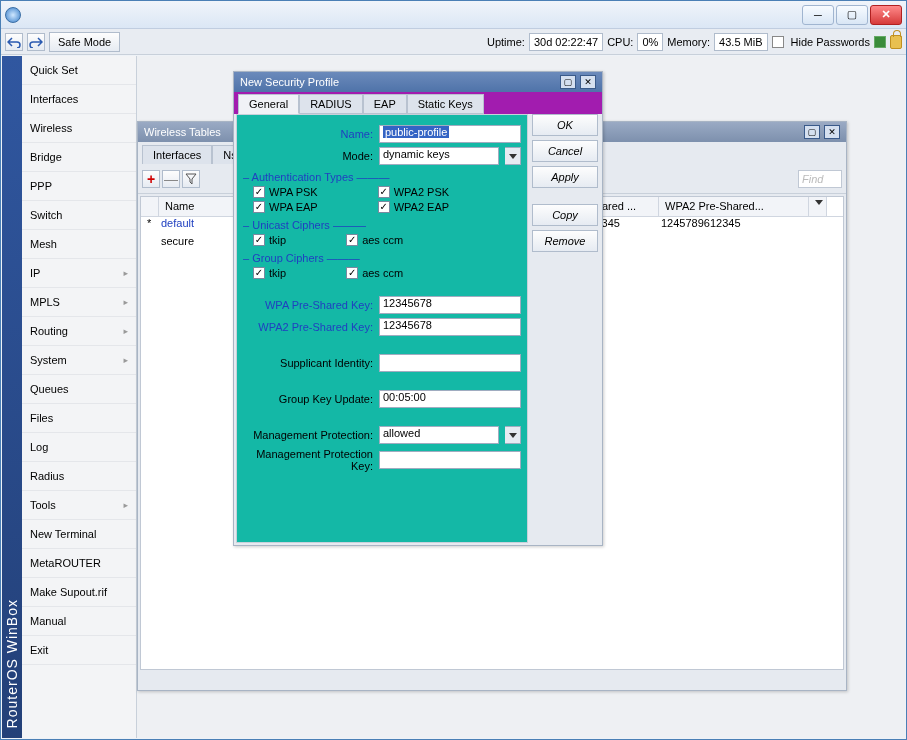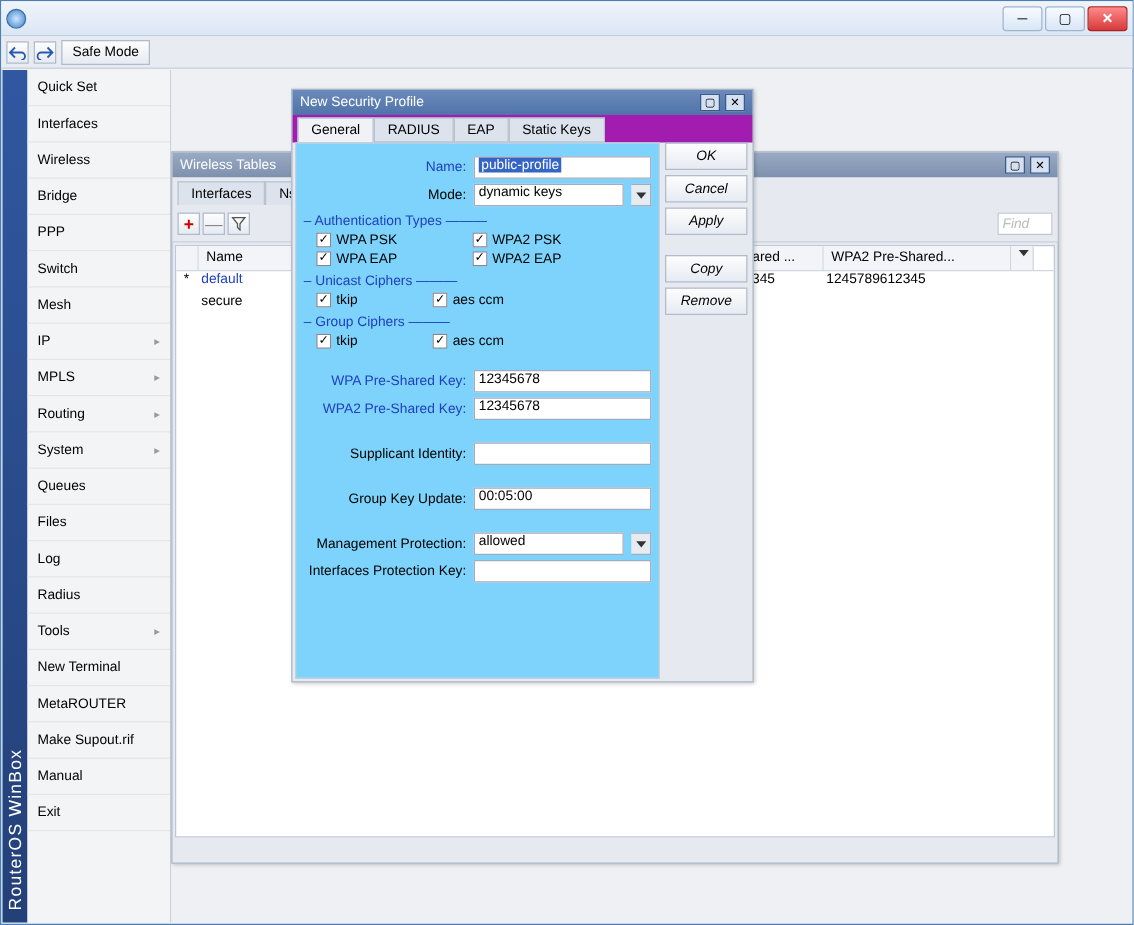--- a/index.html
+++ b/index.html
@@ -45,21 +45,21 @@
 .wt-headrow { height:20px; border-bottom:1px solid #d0d6e0; display:flex;}
 .wt-headcell { border-right:1px solid #d0d6e0; padding:3px 6px; background:#f2f4f8; overflow:hidden; white-space:nowrap;}
 .wt-row { height:18px; display:flex; padding-left:4px;}
 .wt-footer { position:absolute; bottom:2px; left:2px; right:2px; height:18px; background:#e6eaf0; border-top:1px solid #c8d0da; padding:2px 4px;}
 .wt-row span { padding:0 2px;}
 
 .sp-win { left:96px; top:15px; width:370px; height:475px; z-index:10;}
 .sp-tabs { height:22px; display:flex; align-items:flex-end; padding-left:4px; background:#a21caf;}
 .sp-tab { padding:3px 10px; border:1px solid #b8c2d0; background:#dde3ec; border-bottom:1px solid #b8c2d0;}
 .sp-tab.active { background:#f0f2f6; border-bottom:1px solid #f0f2f6;}
-.sp-body { position:absolute; top:42px; left:2px; right:74px; bottom:2px; background:#7dd3fc; border:1px solid #c8d0da; padding:6px;}
+.sp-body { position:absolute; top:42px; left:2px; right:74px; bottom:2px; background:#14b8a6; border:1px solid #c8d0da; padding:6px;}
 .sp-btns { position:absolute; top:42px; right:4px; width:66px; display:flex; flex-direction:column; gap:4px;}
 .sp-btn { height:22px; border:1px solid #b0bccc; background:linear-gradient(#fdfdfd,#e6ebf2); display:flex; align-items:center; justify-content:center;font-style:italic;}
 
 .form-row { display:flex; align-items:center; margin:4px 0; gap:6px;}
 .form-lbl { width:130px; text-align:right; color:#000;}
 .form-lbl.blue { color:#2040c0;}
 .form-inp { flex:1; height:18px; border:1px solid #a0acc0; background:#fff; padding:0 3px;}
 .sel-hl { background:#3464c4; color:#fff; padding:0 2px;}
 .combo-btn { width:16px; height:18px; border:1px solid #a0acc0; border-left:none; background:#e6ebf2; display:flex; align-items:center; justify-content:center;}
 .fieldset-lbl { color:#2040c0; margin-top:6px;}
@@ -91,20 +91,32 @@
         <svg width="14" height="12" viewBox="0 0 14 12">
           <path d="M5 2 L1 6 L5 10 M1 6 H10 A3 3 0 0 1 10 12" fill="none" stroke="#2a5ab0" stroke-width="1.5"></path>
         </svg>
       </div>
     <div class="tb-btn tb-ico">
         <svg width="14" height="12" viewBox="0 0 14 12">
           <path d="M9 2 L13 6 L9 10 M13 6 H4 A3 3 0 0 0 4 12" fill="none" stroke="#2a5ab0" stroke-width="1.5"></path>
         </svg>
       </div>
     <div class="tb-btn">Safe Mode</div>
+    <div class="status-right">
+      <span>Uptime:</span>
+      <div class="sunken">30d 02:22:47</div>
+      <span>CPU:</span>
+      <div class="sunken">0%</div>
+      <span>Memory:</span>
+      <div class="sunken">43.5 MiB</div>
+      <span class="chk-small"></span>
+      <span>Hide Passwords</span>
+      <div class="indicator"></div>
+      <div class="lock-ico"></div>
+    </div>
   </div>
 
   <div class="main">
     <div class="side-rail">
         <span>RouterOS WinBox</span>
       </div>
     <div class="nav" id="nav">
         <div class="nav-item">
           <span>Quick Set</span>
         </div>
@@ -330,21 +342,21 @@
           </div>
           <div style="height:10px"></div>
           <div class="form-row">
             <div class="form-lbl">Management Protection:</div>
             <div class="form-inp">allowed</div>
             <div class="combo-btn">
                 <div class="tri-down"></div>
               </div>
           </div>
           <div class="form-row">
-            <div class="form-lbl">Interfaces Protection Key:</div>
+            <div class="form-lbl">Management Protection Key:</div>
             <div class="form-inp"></div>
           </div>
         </div>
       </div>
 
     </div>
   </div>
 </div>
 
 </body></html>

